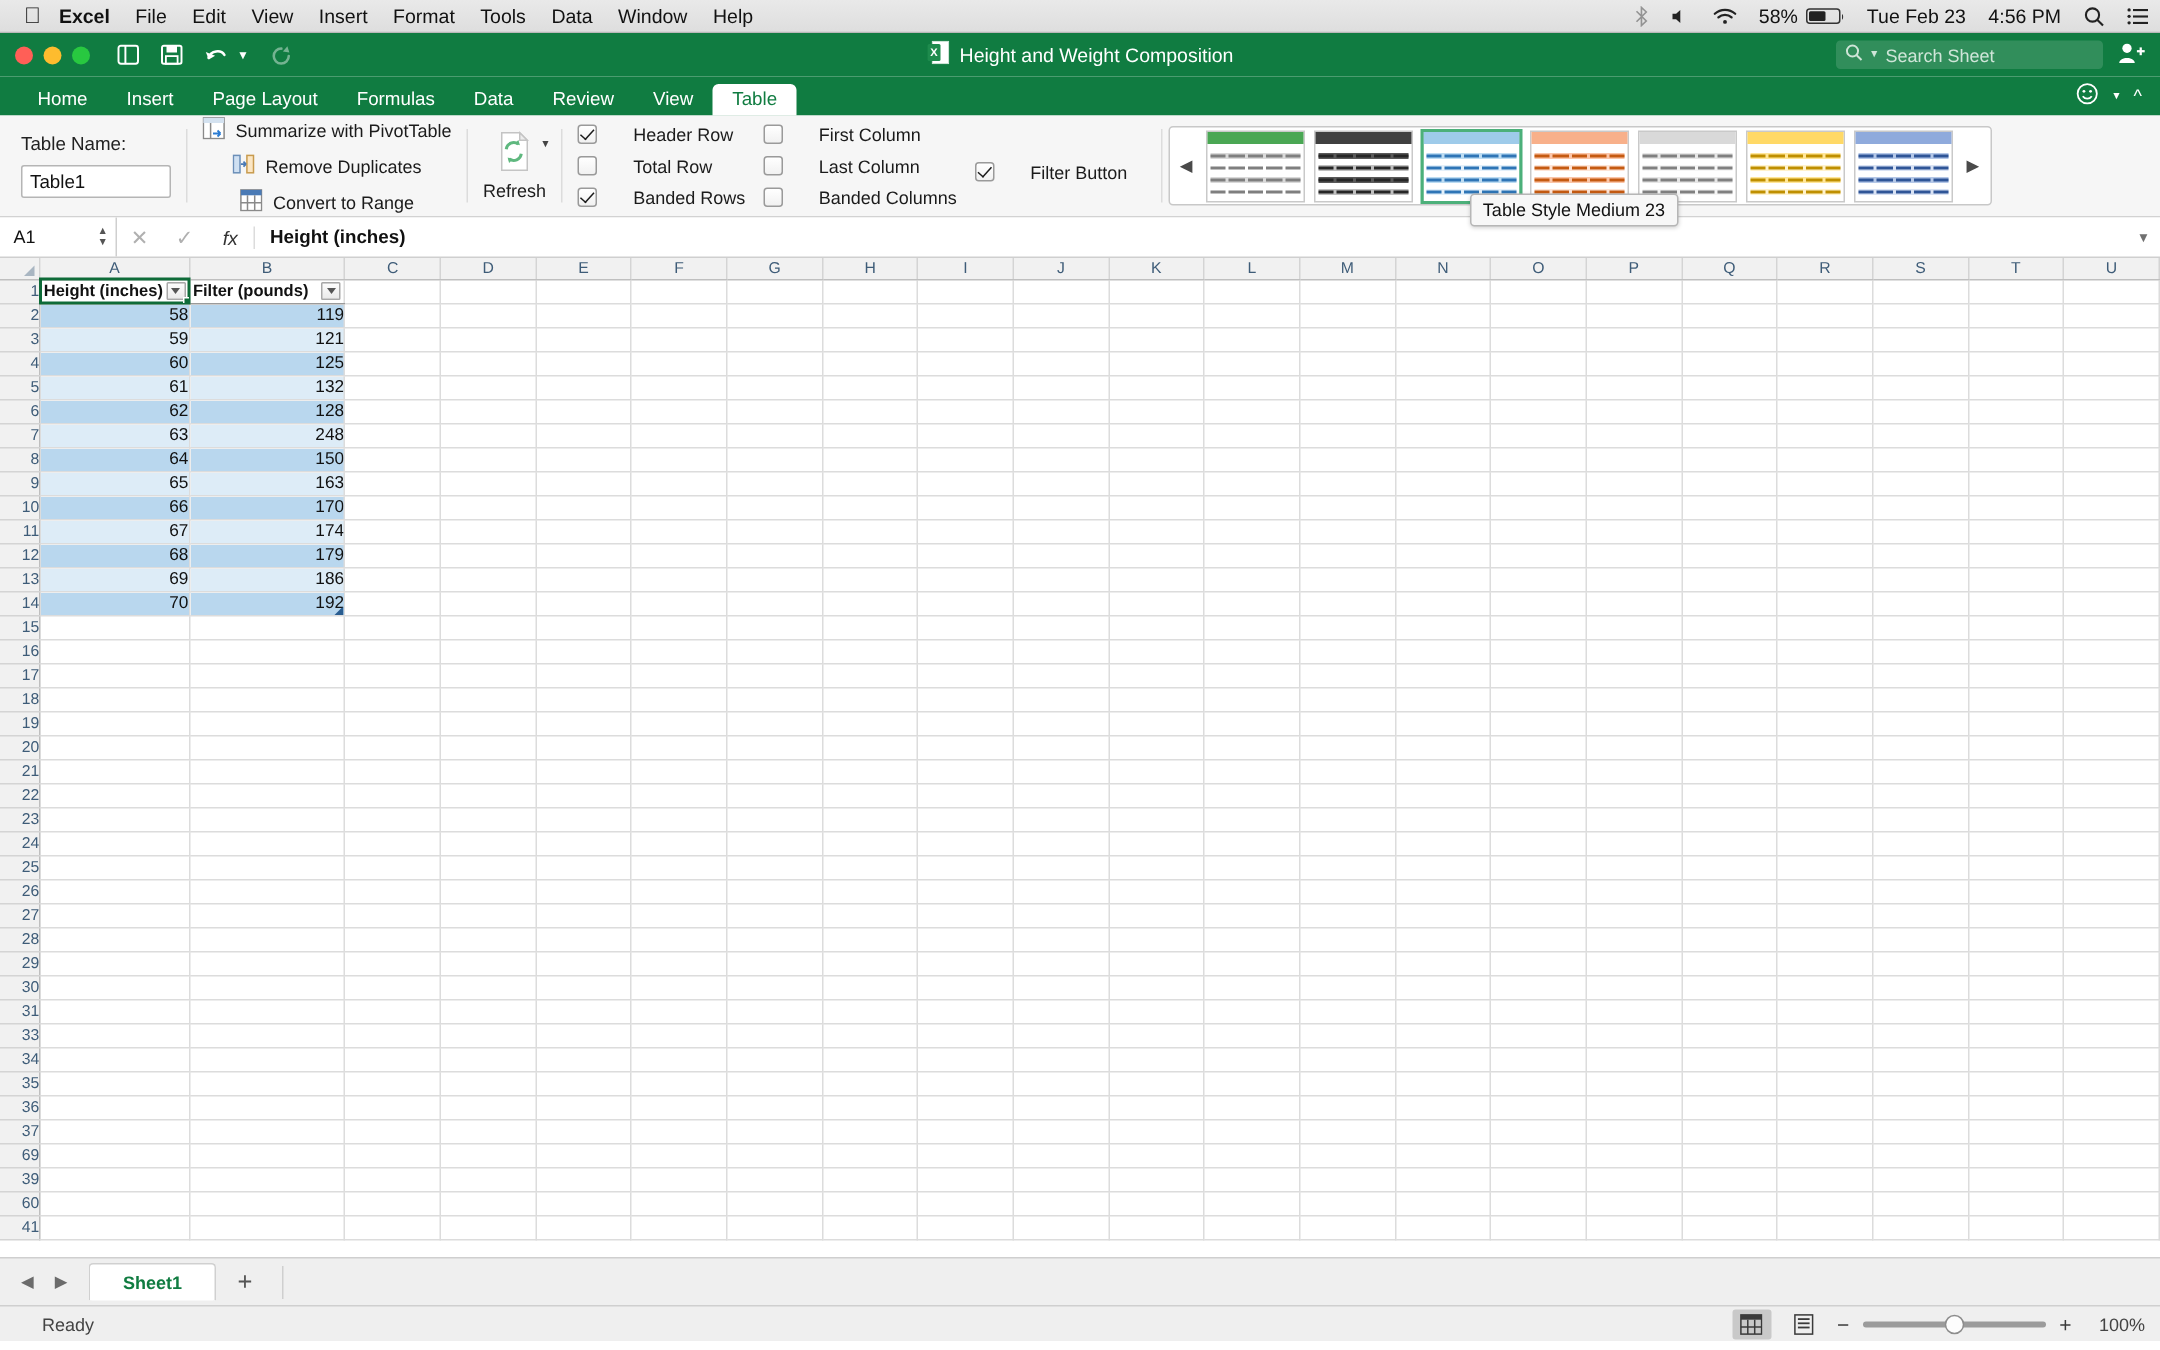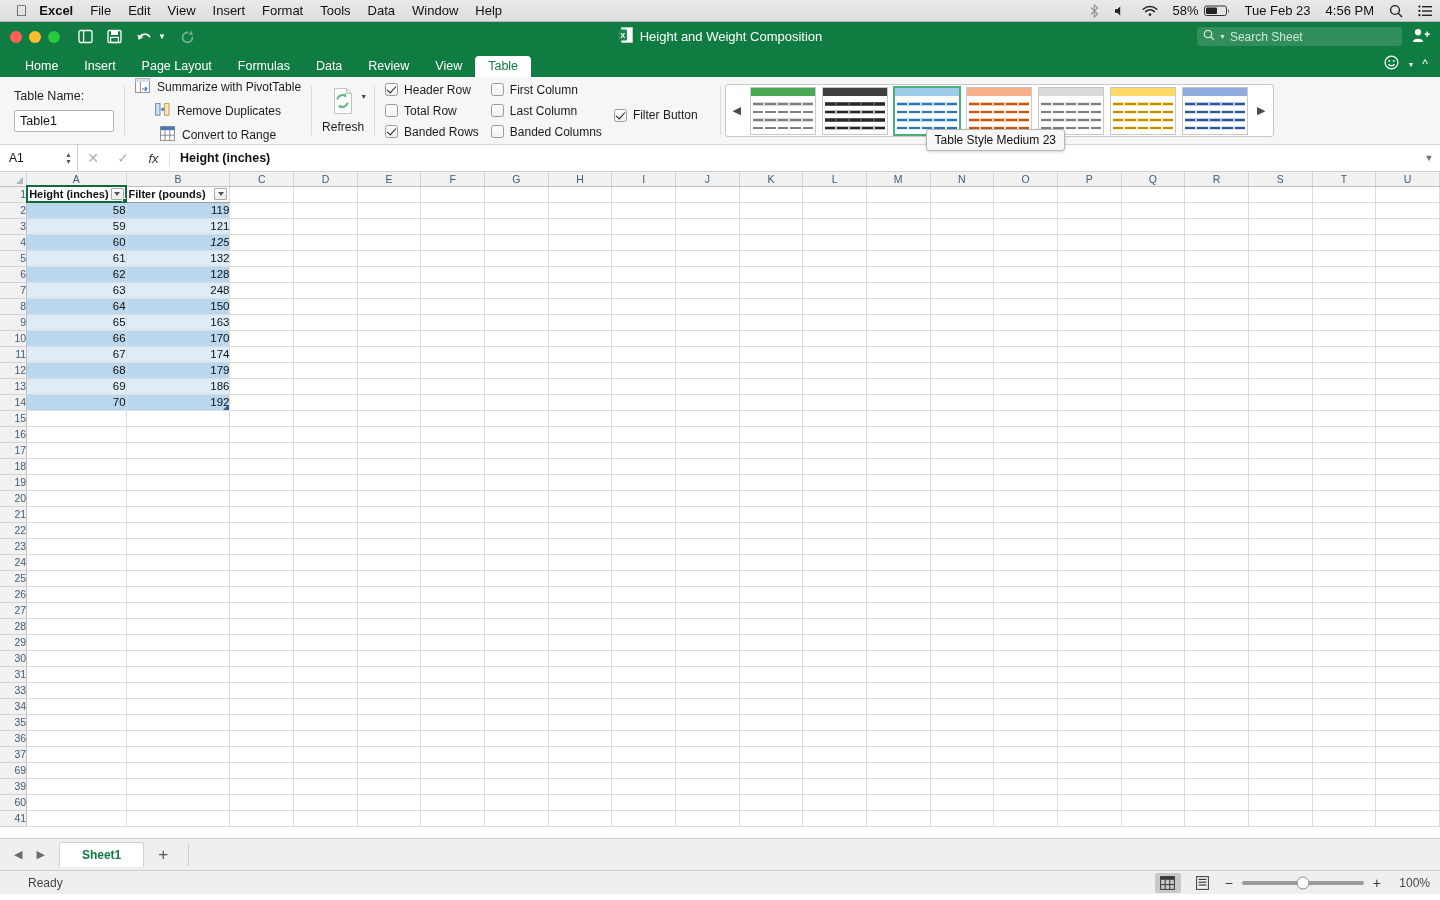--- a/index.html
+++ b/index.html
@@ -35,21 +35,21 @@
   .tl { width: 12px; height: 12px; border-radius: 50%; }
   .tl.r { background: #ff5f57; } .tl.y { background: #febc2e; } .tl.g { background: #28c840; }
   .qa { margin-right: 14px; display: flex; align-items: center; color: #fff; }
   #wintitle {
     position: absolute; left: 0; right: 0; text-align: center;
     color: #fff; font-size: 13px; pointer-events: none;
     display: flex; align-items: center; justify-content: center; gap: 7px;
   }
   #titlebar .right { margin-left: auto; display: flex; align-items: center; gap: 10px; z-index: 2; }
   #searchbox {
-    width: 205px; height: 19px; background: rgba(255,255,255,.14);
+    width: 178px; height: 19px; background: rgba(255,255,255,.14);
     border-radius: 3px; display: flex; align-items: center; padding: 0 6px; gap: 4px;
   }
   #searchbox span.ph { color: #cfe5d8; font-size: 12px; }
 
   
   #tabs { height: 26px; background: #107c41; display: flex; align-items: flex-end; padding-left: 12px; }
   .tab {
     padding: 4px 13px 5px; color: #fff; font-size: 12.5px; cursor: default;
     border-radius: 4px 4px 0 0; line-height: 1;
   }
@@ -71,21 +71,21 @@
   }
 
   .tools { display: flex; flex-direction: column; justify-content: center; gap: 6px; }
   .toolrow { display: flex; align-items: center; gap: 7px; font-size: 12px; color: #1b1b1b; }
 
   .refresh { display: flex; flex-direction: column; align-items: center; justify-content: center; gap: 2px; }
   .refresh .lbl { font-size: 12px; color: #1b1b1b; }
 
   .checks { display: flex; align-items: center; height: 100%; }
   .checkcol { display: flex; flex-direction: column; justify-content: center; gap: 7px; margin-right: 12px; }
-  .chk { display: flex; align-items: center; gap: 6px; font-size: 12px; color: #1b1b1b; }
+  .chk { display: flex; gap: 24px; font-size: 12px; color: #1b1b1b; }
   .box {
     width: 13px; height: 13px; border: 1px solid #9a9a9a; border-radius: 2.5px;
     background: linear-gradient(#fff,#f1f1f1); position: relative; flex: none;
   }
   .box.on::after {
     content: ""; position: absolute; left: 3px; top: 0px; width: 4px; height: 8px;
     border: solid #1b1b1b; border-width: 0 1.7px 1.7px 0; transform: rotate(42deg);
   }
 
   
@@ -815,21 +815,21 @@
           <td class="cell" style="width: 65px;"></td>
           <td class="cell" style="width: 65px;"></td>
           <td class="cell" style="width: 65px;"></td>
           <td class="cell" style="width: 65px;"></td>
           <td class="cell" style="width: 65px;"></td>
           <td class="cell" style="width: 65px;"></td>
         </tr>
         <tr>
           <td class="rowhdr">4</td>
           <td class="cell num band1" style="width: 94px;">60</td>
-          <td class="cell num band1" style="width: 104px; font-style: italic;">125</td>
+          <td class="cell num band1" style="width: 104px;">125</td>
           <td class="cell" style="width: 65px;"></td>
           <td class="cell" style="width: 65px;"></td>
           <td class="cell" style="width: 65px;"></td>
           <td class="cell" style="width: 65px;"></td>
           <td class="cell" style="width: 65px;"></td>
           <td class="cell" style="width: 65px;"></td>
           <td class="cell" style="width: 65px;"></td>
           <td class="cell" style="width: 65px;"></td>
           <td class="cell" style="width: 65px;"></td>
           <td class="cell" style="width: 65px;"></td>

